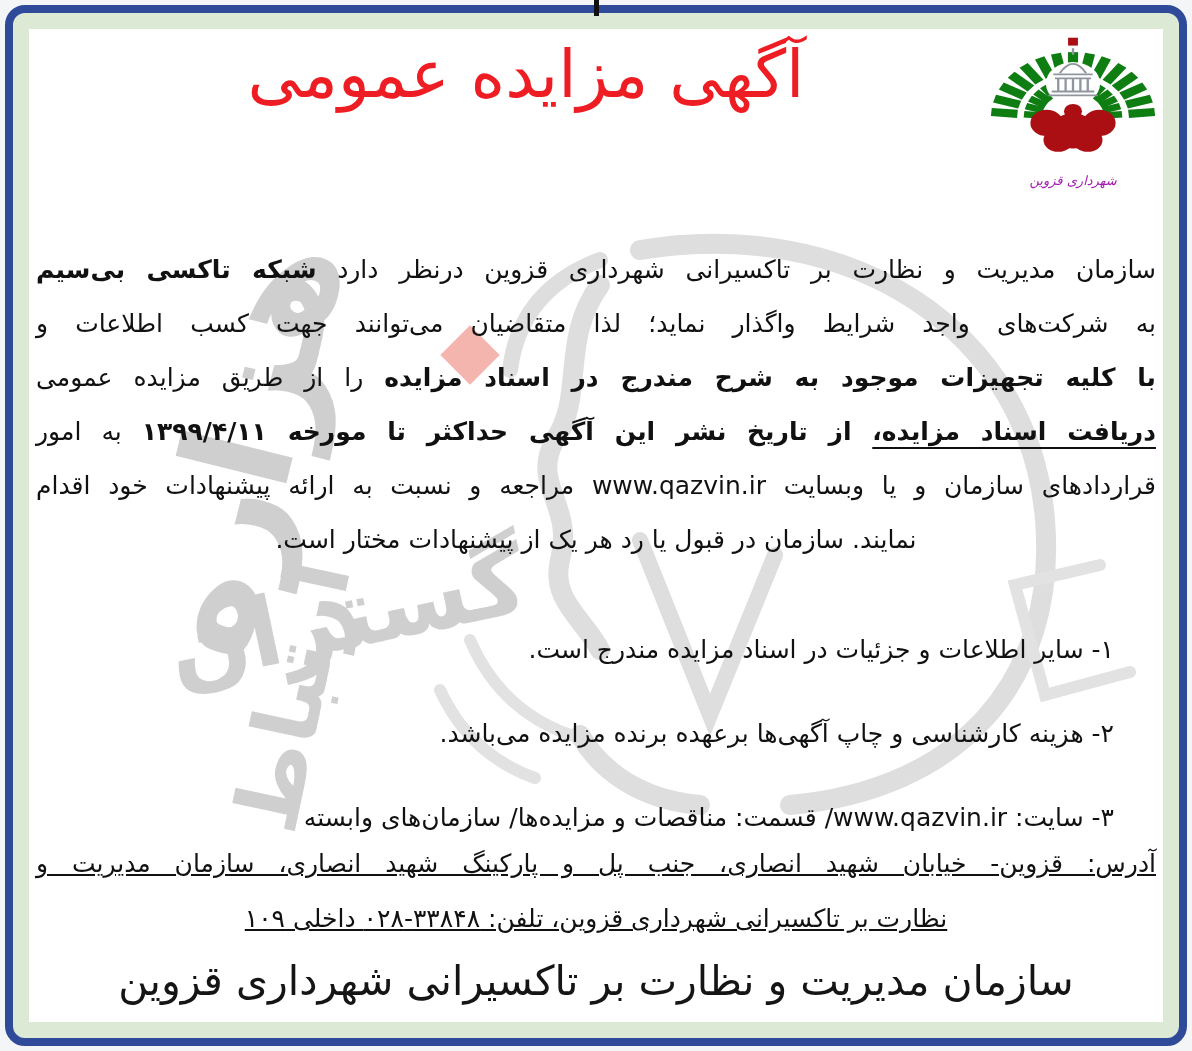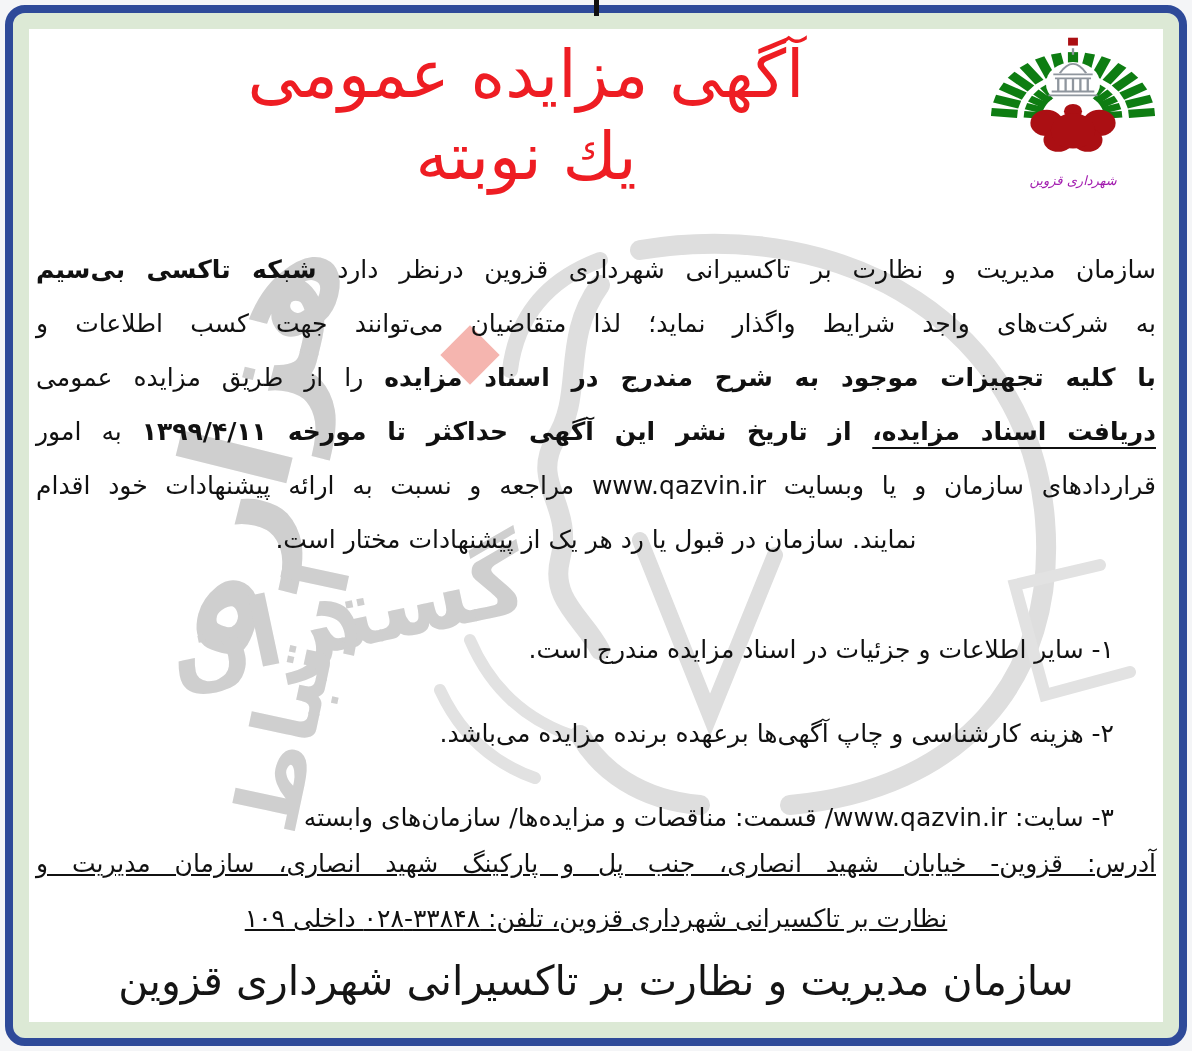--- a/index.html
+++ b/index.html
@@ -145,21 +145,20 @@
               <circle cx="41" cy="79" r="9"></circle>
               <circle cx="59" cy="79" r="9"></circle>
               <circle cx="50" cy="72" r="13.5"></circle>
             </g>
           </g>
         </svg>
         <div class="logo-caption">شهرداری قزوین</div>
       </div>
       <div class="title">
         <div class="title-line">آگهی مزایده عمومی</div>
-        <div class="title-line">یك نوبته</div>
       </div>
     </div>
 
     <div class="para p1">
         <div class="tline"><span class="seg-regular">سازمان مدیریت و نظارت بر تاکسیرانی شهرداری قزوین درنظر دارد </span><span class="seg-bold">شبکه تاکسی بی‌سیم</span></div>
         <div class="tline"><span class="seg-regular">به شرکت‌های واجد شرایط واگذار نماید؛ لذا متقاضیان می‌توانند جهت کسب اطلاعات و</span></div>
         <div class="tline"><span class="seg-bold">با کلیه تجهیزات موجود به شرح مندرج در اسناد مزایده</span><span class="seg-regular"> را از طریق مزایده عمومی</span></div>
         <div class="tline"><span class="seg-bold-underline">دریافت اسناد مزایده،</span><span class="seg-bold"> از تاریخ نشر این آگهی حداکثر تا مورخه ۱۳۹۹/۴/۱۱</span><span class="seg-regular"> به امور</span></div>
         <div class="tline"><span class="seg-regular">قراردادهای سازمان و یا وبسایت www.qazvin.ir مراجعه و نسبت به ارائه پیشنهادات خود اقدام</span></div>
         <div class="tline align-center"><span class="seg-regular">نمایند. سازمان در قبول یا رد هر یک از پیشنهادات مختار است.</span></div>

